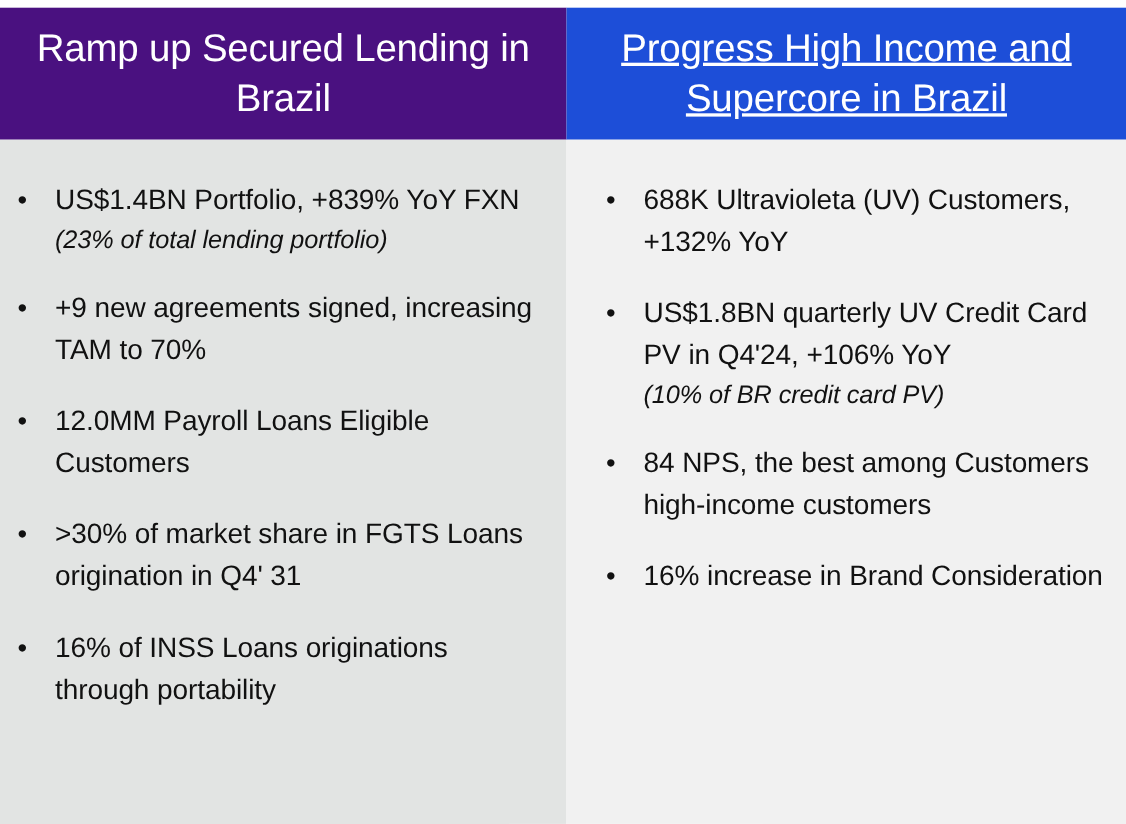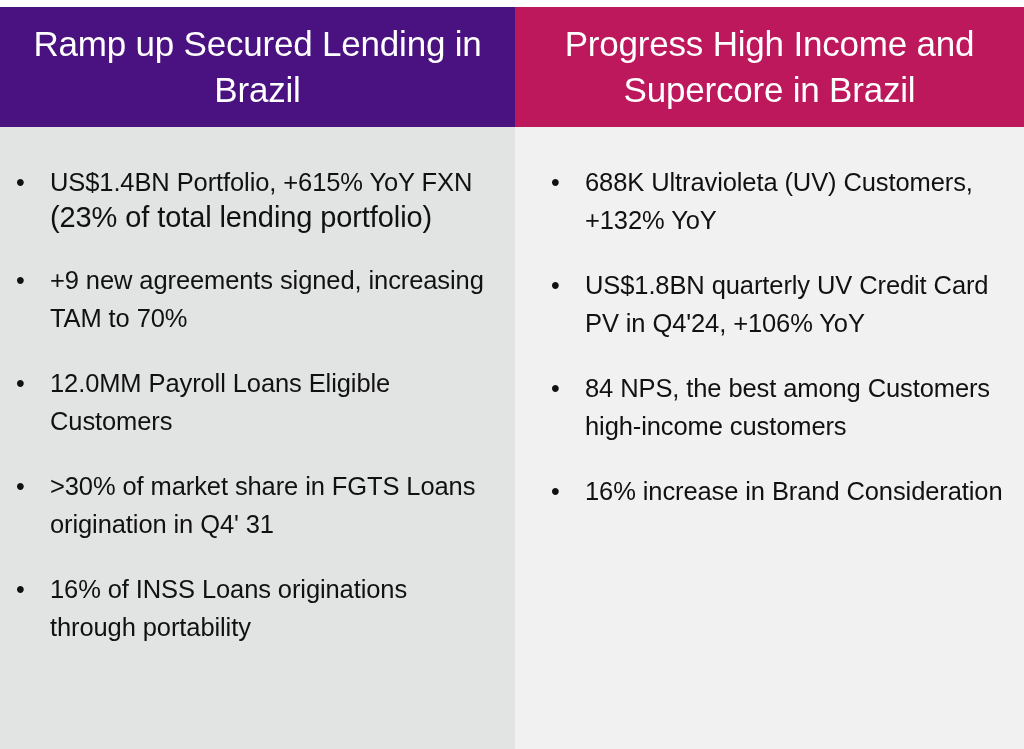--- a/index.html
+++ b/index.html
@@ -110,22 +110,23 @@
     line-height: 38px;
     color: #111111;
     font-weight: 400;
     letter-spacing: -0.1px;
   }
   .bullet-text .lead {
     font-weight: 400;
   }
   .bullet-note {
     display: block;
+    font-style: italic;
     font-weight: 400;
-    font-size: 29px;
+    font-size: 23px;
     line-height: 33px;
     color: #111111;
     letter-spacing: -0.1px;
   }
 </style>
 </head>
 <body>
 
 <div class="slide">
 
@@ -134,21 +135,21 @@
     <div class="panel-header header-left" style="background: rgb(74, 17, 128);">
       <h1 class="headline" style="color: rgb(255, 255, 255);">Ramp up Secured Lending in Brazil</h1>
     </div>
 
     <div class="panel-body body-left" style="background: rgb(226, 228, 227); color: rgb(17, 17, 17);">
       <ul class="bullet-list">
 
         <li class="bullet-item">
           <span class="bullet-marker">•</span>
           <span class="bullet-text">
-            <span class="lead">US$1.4BN</span><span> Portfolio, +615% YoY FXN</span>
+            <span class="lead">US$1.4BN</span><span> Portfolio, +839% YoY FXN</span>
             <span class="bullet-note">(23% of total lending portfolio)</span>
           </span>
         </li>
 
         <li class="bullet-item">
           <span class="bullet-marker">•</span>
           <span class="bullet-text">
             <span class="lead">+9</span><span> new agreements signed, increasing TAM to 70%</span>
           </span>
         </li>
@@ -173,38 +174,39 @@
             <span class="lead">16%</span><span> of INSS Loans originations through portability</span>
           </span>
         </li>
 
       </ul>
     </div>
   </div>
 
   <div class="column column-right">
 
-    <div class="panel-header header-right" style="background: #be185d;">
+    <div class="panel-header header-right" style="background: #1d4ed8; text-decoration: underline;">
       <h1 class="headline" style="color: rgb(255, 255, 255);">Progress High Income and Supercore in Brazil</h1>
     </div>
 
     <div class="panel-body body-right" style="background: rgb(241, 241, 241); color: rgb(17, 17, 17);">
       <ul class="bullet-list">
 
         <li class="bullet-item">
           <span class="bullet-marker">•</span>
           <span class="bullet-text">
             <span class="lead">688K</span><span> Ultravioleta (UV) Customers, +132% YoY</span>
           </span>
         </li>
 
         <li class="bullet-item">
           <span class="bullet-marker">•</span>
           <span class="bullet-text">
             <span class="lead">US$1.8BN</span><span> quarterly UV Credit Card PV in Q4'24, +106% YoY</span>
+            <span class="bullet-note">(10% of BR credit card PV)</span>
           </span>
         </li>
 
         <li class="bullet-item">
           <span class="bullet-marker">•</span>
           <span class="bullet-text">
             <span class="lead">84</span><span> NPS, the best among Customers high-income customers</span>
           </span>
         </li>
 

